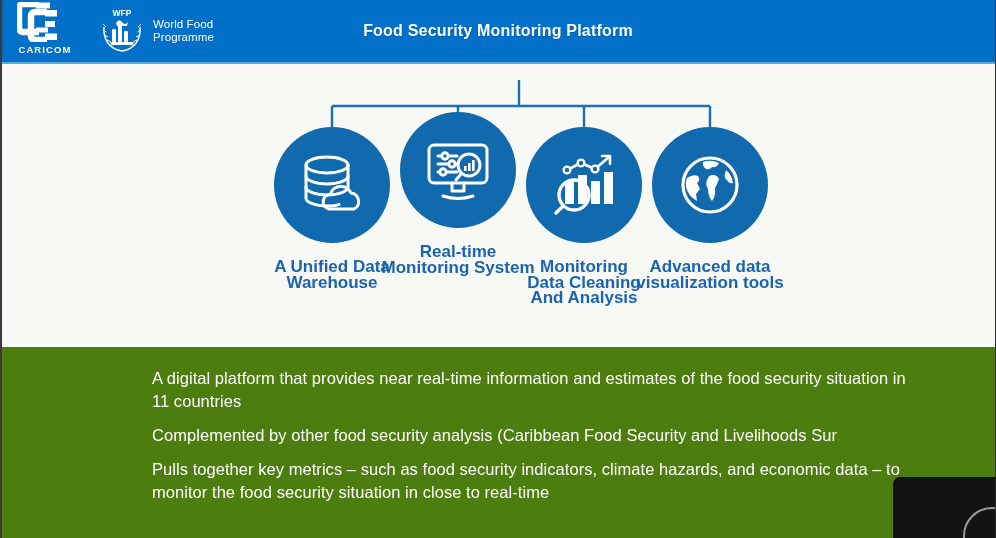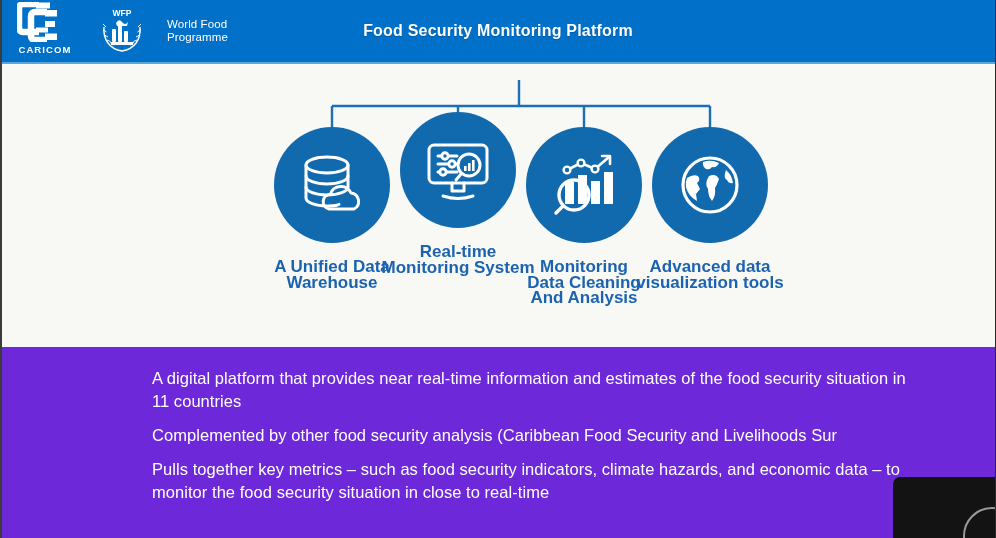--- a/index.html
+++ b/index.html
@@ -35,21 +35,21 @@
   .caricom {
     position: relative; width: 62px; height: 57px;
     display: flex; flex-direction: column; align-items: center; justify-content: flex-start; text-align: center;
   }
   .caricom-mark { position: relative; width: 56px; height: 40px; }
   .caricom-word {
     color: #ffffff; font-size: 9.5px; font-weight: bold;
     letter-spacing: 1.1px; margin-top: 2px;
   }
   
-  .wfp { display: flex; align-items: center; gap: 21px; }
+  .wfp { display: flex; align-items: center; gap: 7px; }
   .wfp-emblem { position: relative; width: 48px; height: 48px; }
   .wfp-text {
     color: #ffffff; font-size: 11.5px; font-weight: normal;
     line-height: 13px; letter-spacing: .1px;
   }
   #title {
     position: absolute; left: 0; top: 0; width: 996px; height: 62px;
     display: flex; align-items: center; justify-content: center;
     color: #ffffff; font-size: 16px; font-weight: bold;
     letter-spacing: .2px;
@@ -71,21 +71,21 @@
   .node-label {
     margin-top: 16px;
     color: #1b63b0; font-size: 17px; font-weight: bold;
     line-height: 15.5px; text-align: center;
     white-space: pre-line; width: 160px;
   }
   
   #panel {
     position: absolute; left: 0; top: 347px;
     width: 996px; height: 191px;
-    background: #6d28d9;
+    background: #4d7c0f;
     padding: 20px 70px 0 152px;
   }
   .para {
     color: #ffffff; font-size: 16.5px; line-height: 23px;
     margin-bottom: 11px; letter-spacing: .05px;
   }
   
   #video-overlay {
     position: absolute; left: 893px; top: 477px;
     width: 103px; height: 61px;

